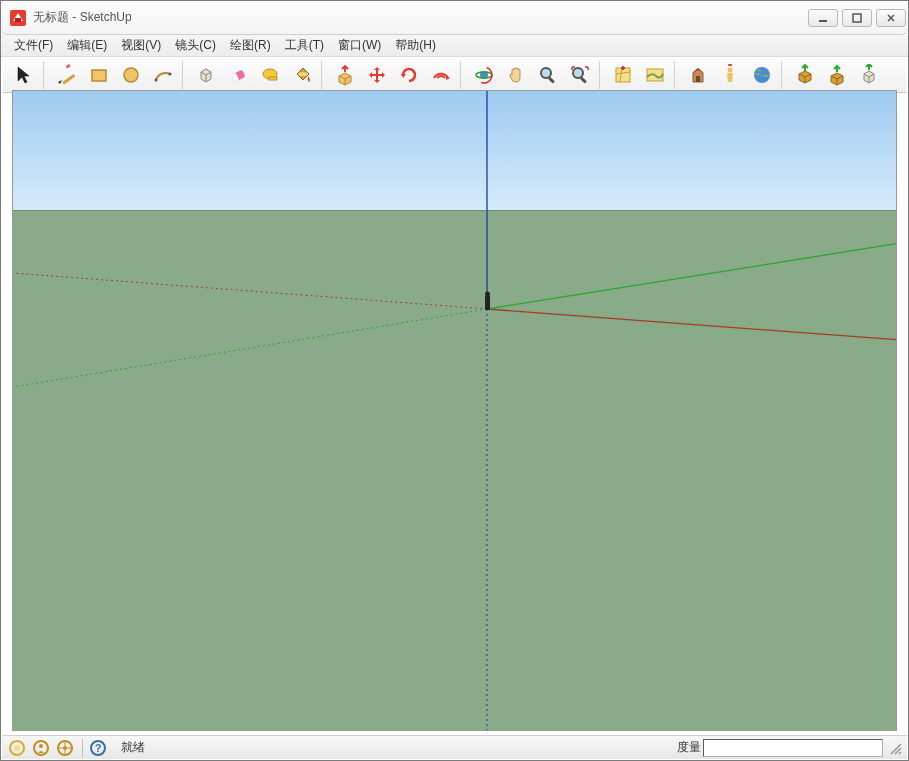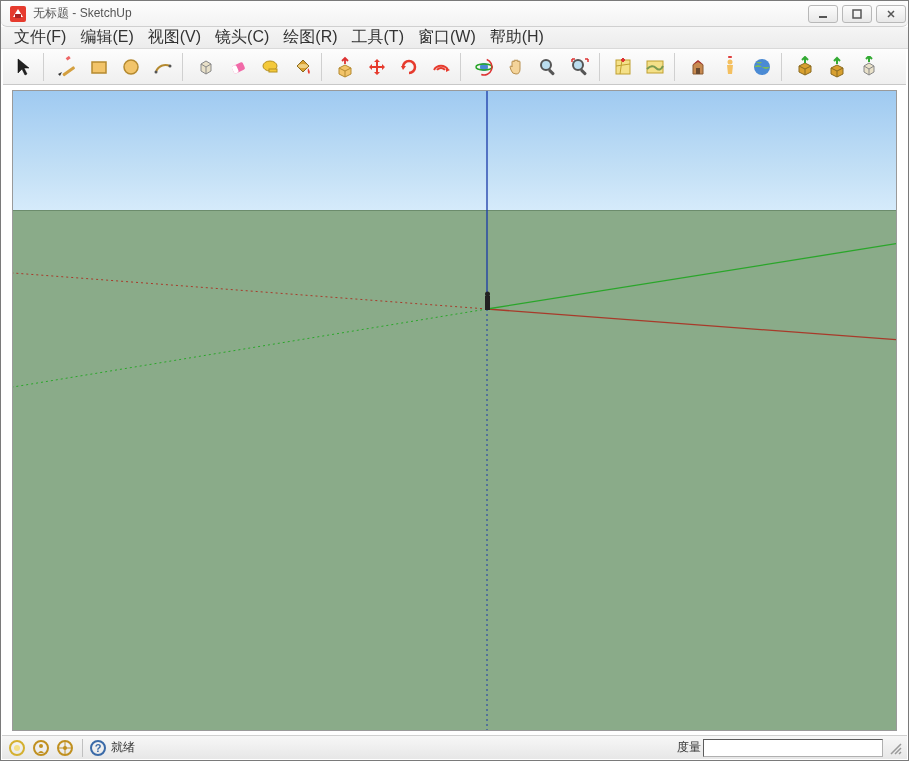--- a/index.html
+++ b/index.html
@@ -1,38 +1,38 @@
 <!DOCTYPE html>
 <html><head>
 <meta charset="utf-8">
 <style>
 * { margin: 0; padding: 0; box-sizing: border-box; font-family: "Microsoft YaHei", "SimSun", Arial, sans-serif; }
 body { background: #ffffff; width: 909px; height: 761px; overflow: hidden; border: 1px solid #7a7a7a; }
 
-.titlebar { height: 26px; background: linear-gradient(#fdfdfd,#f3f3f3); display: flex; align-items: center; padding: 0 2px 0 8px; border-bottom: 1px solid #d0d0d0; border-radius: 6px; }
+.titlebar { height: 34px; background: linear-gradient(#fdfdfd,#f3f3f3); display: flex; align-items: center; padding: 0 2px 0 8px; border-bottom: 1px solid #d0d0d0; border-radius: 6px; }
 .titlebar .app-icon { width: 18px; height: 18px; margin-right: 6px; }
 .titlebar .title { font-size: 12px; color: #555; flex: 0 0 auto; }
 .titlebar .spacer { flex: 1; }
 .winbtn { width: 30px; height: 18px; border: 1px solid #b8b8b8; border-radius: 3px; background: linear-gradient(#fcfcfc,#e8e8e8); margin-left: 4px; display: flex; align-items: center; justify-content: center; color: #666; cursor: default; }
 .winbtn svg { display:block; }
 
-.menubar { height: 22px; background: linear-gradient(#f5f5f5,#ececec); display: flex; align-items: center; padding: 0 6px; font-size: 16px; color: #333; border-bottom: 1px solid #d9d9d9; }
+.menubar { height: 22px; background: linear-gradient(#f5f5f5,#ececec); display: flex; align-items: center; padding: 0 6px; font-size: 12px; color: #333; border-bottom: 1px solid #d9d9d9; }
 .menubar .item { padding: 2px 7px; cursor: default; }
 
 .toolbar { height: 36px; background: linear-gradient(#fdfdfd,#efefef); border-bottom: 1px solid #c8c8c8; display: flex; align-items: center; padding: 0 6px; gap: 2px; margin: 0 2px;}
 .tool { width: 30px; height: 30px; display: flex; align-items: center; justify-content: center; border: 1px solid transparent; border-radius: 2px; cursor: default; }
 .sep { width: 5px; height: 28px; border-left: 1px solid #d0d0d0; margin: 0 2px; }
 
 .viewport { position: absolute; left: 12px; right: 12px; top: 90px; bottom: 30px; border: 1px solid #9a9a9a; background: #8aab89; overflow: hidden; }
 .sky { position: absolute; left: 0; right: 0; top: 0; height: 120px; background: linear-gradient(#9fcaf1,#c5e1f6 70%, #d6ebfb); }
 .ground-top-line { position:absolute; left:0; right:0; top:119px; height:1px; background:#6c8c6c; }
 
 .statusbar { position: absolute; left: 2px; right: 2px; bottom: 2px; height: 24px; background: linear-gradient(#f7f7f7,#e7e7e7); border-top: 1px solid #d0d0d0; display: flex; align-items: center; font-size: 12px; color: #333; padding: 0 4px; }
 .status-icon { width: 22px; height: 22px; display: flex; align-items: center; justify-content: center; margin-right: 2px; cursor: default; }
-.status-text { margin-left: 0; }
+.status-text { margin-left: 10px; }
 .status-spacer { flex: 1; }
 .measure-label { margin-right: 2px; }
 .measure-box { width: 180px; height: 18px; background: #fff; border: 1px inset #b0b0b0; }
 .grip { width: 16px; height: 16px; margin-left: 4px; }
 </style>
 </head>
 <body>
 
 <div class="titlebar">
   <span class="app-icon">

